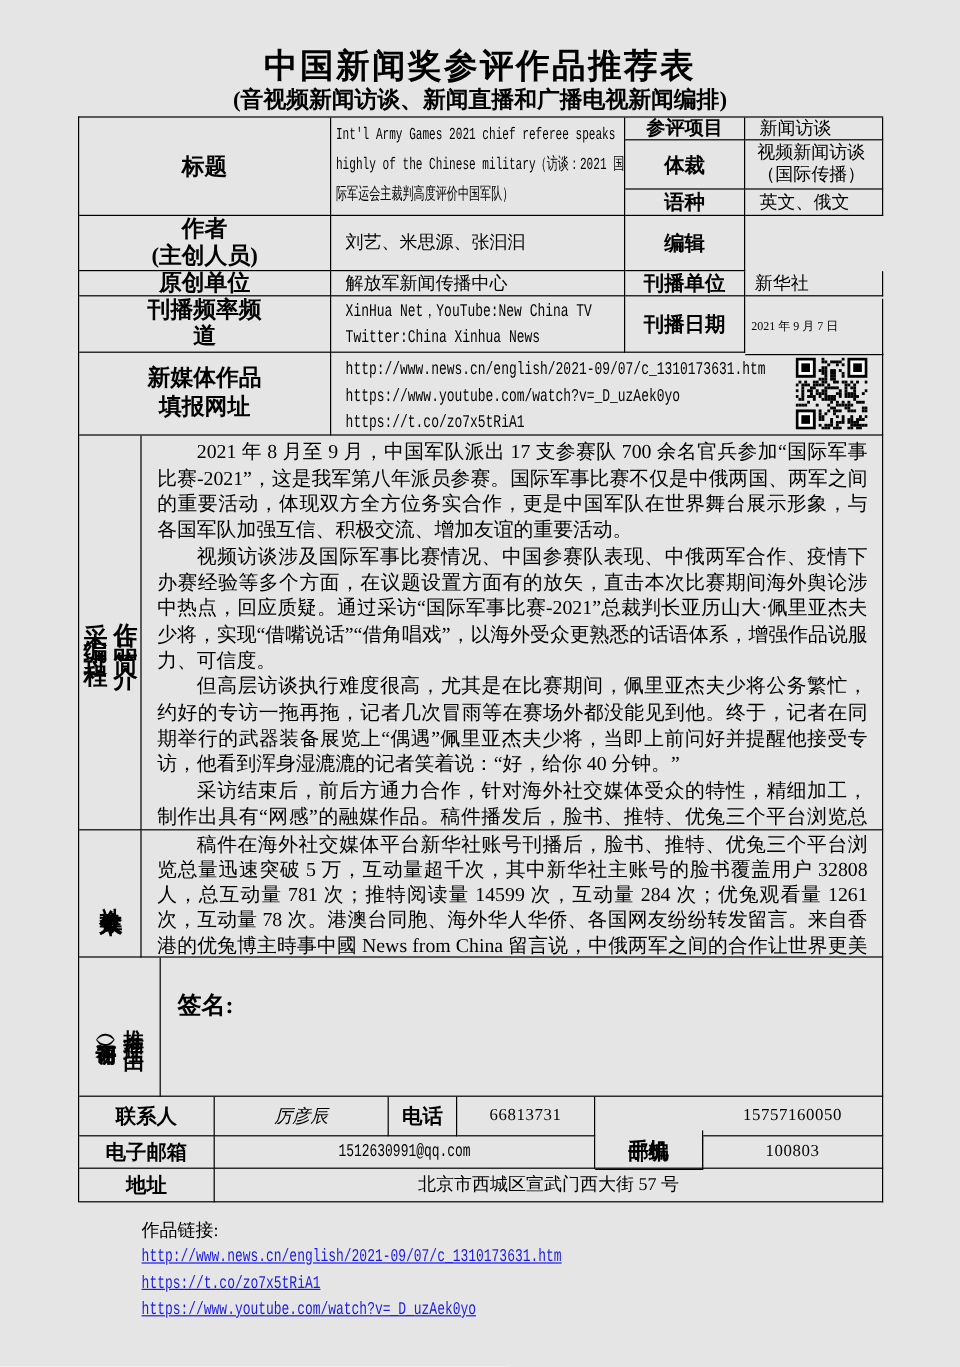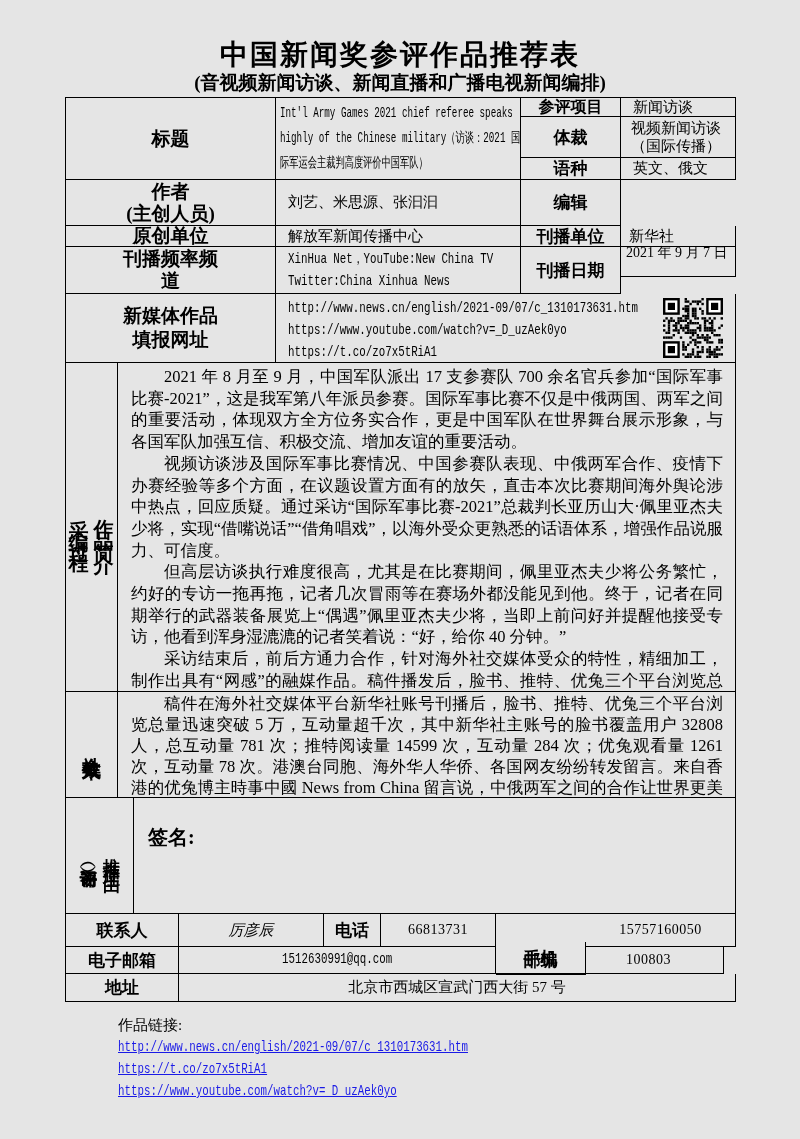--- a/index.html
+++ b/index.html
@@ -103,21 +103,21 @@
     </div>
     <div class="c" style="left:210px;top:149px;width:245px;height:47px;">
       <div style="padding:2px 0 0 12px;">
         <span class="cond-line">XinHua Net，YouTube:New China TV</span>
         <span class="cond-line">Twitter:China Xinhua News</span>
       </div>
     </div>
     <div class="c cc" style="left:455px;top:149px;width:100px;height:47px;">
       <span class="lab">刊播日期</span>
     </div>
-    <div class="c val-left" style="left:555px;top:132px;width:115px;height:47px;padding-left:5px;font-size:14px;">
+    <div class="c val-left" style="left:555px;top:151px;width:115px;height:47px;padding-left:5px;font-size:10px;">
       <span>2021 年 9 月 7 日</span>
     </div>
 
     <div class="c cc" style="left:0;top:196px;width:210px;height:69px;">
       <span class="lab-lg" style="display:inline-block;width:100px;line-height:24px;">新媒体作品填报网址</span>
     </div>
     <div class="c" style="left:210px;top:196px;width:460px;height:69px;">
       <div style="padding:4px 0 0 12px;">
         <span class="cond-line">http://www.news.cn/english/2021-09/07/c_1310173631.htm</span>
         <span class="cond-line">https://www.youtube.com/watch?v=_D_uzAek0yo</span>
@@ -395,21 +395,21 @@
 
     <div class="c cc" style="left:0;top:849px;width:113px;height:27px;">
       <span class="lab">电子邮箱</span>
     </div>
     <div class="c" style="left:113px;top:849px;width:317px;height:27px;">
       <div class="cond-center" style="margin-top:4px;">1512630991@qq.com</div>
     </div>
     <div class="c cc" style="left:430px;top:849px;width:90px;height:27px;">
       <span class="lab">邮编</span>
     </div>
-    <div class="c cc" style="left:508px;top:849px;width:150px;height:27px;">
+    <div class="c cc" style="left:520px;top:849px;width:150px;height:27px;">
       <span class="num">100803</span>
     </div>
 
     <div class="c cc" style="left:0;top:876px;width:113px;height:28px;">
       <span class="lab">地址</span>
     </div>
     <div class="c cc" style="left:113px;top:876px;width:557px;height:28px;">
       <span class="val">北京市西城区宣武门西大街 57 号</span>
     </div>
   </div>

